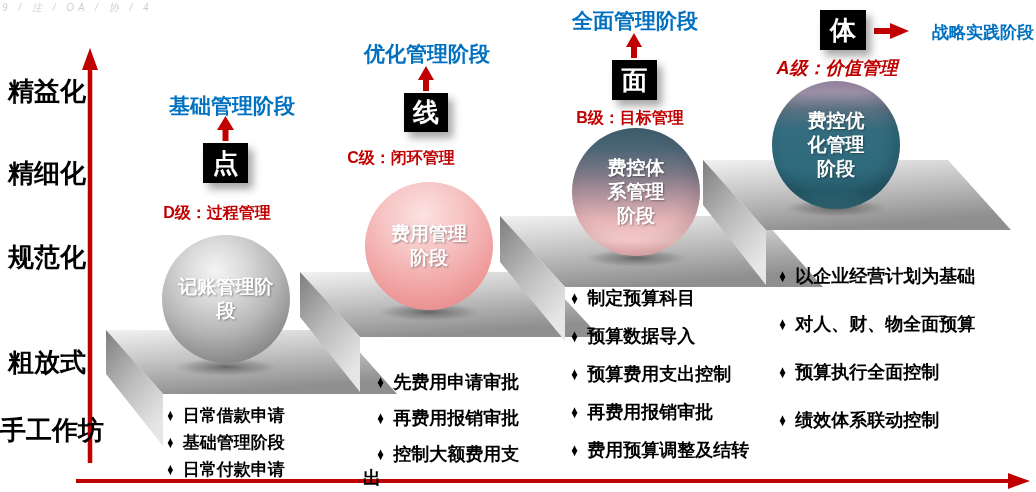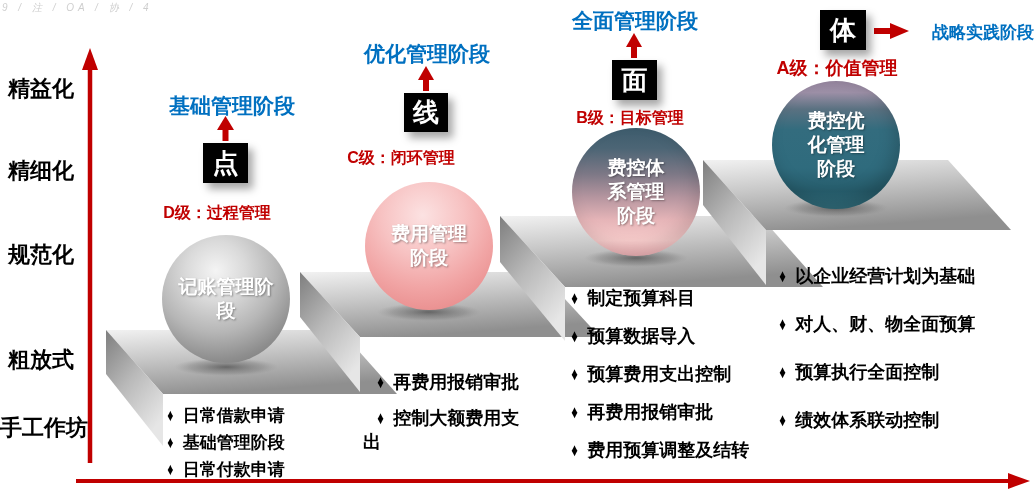--- a/index.html
+++ b/index.html
@@ -6,30 +6,30 @@
   .canvas{
     position:relative;width:1036px;height:492px;background:#fff;overflow:hidden;
     font-family:"Liberation Sans","DejaVu Sans",sans-serif;
   }
   .watermark{
     position:absolute;left:2px;top:1px;font-size:10px;color:#c3c3c3;opacity:.8;
     letter-spacing:4px;font-style:italic;
   }
   svg.shapes{position:absolute;left:0;top:0;}
   
-  .ylabel{position:absolute;left:8px;font-size:22px;font-weight:bold;color:#000;white-space:nowrap;}
+  .ylabel{position:absolute;left:8px;font-size:26px;font-weight:bold;color:#000;white-space:nowrap;}
   .y0{top:74px;} .y1{top:156px;} .y2{top:240px;} .y3{top:345px;} .y4{top:413px;left:0px;}
   
   .nextlbl{position:absolute;width:160px;text-align:center;font-size:21px;font-weight:bold;color:#0070C0;white-space:nowrap;}
   .sb0{left:152px;top:92px;} .sb1{left:347px;top:40px;} .sb2{left:555px;top:7px;}
   .sb3{left:932px;top:21px;width:104px;text-align:left;font-size:17px;}
   
   .grade{position:absolute;width:200px;text-align:center;font-size:16px;font-weight:bold;color:#C00000;white-space:nowrap;}
   .g0{left:117px;top:203px;} .g1{left:301px;top:148px;} .g2{left:530px;top:108px;}
-  .g3{left:737px;top:56px;font-size:18px;}
+  .g3{left:737px;top:56px;font-size:18px;font-style:italic;}
   
   .dimbox{
     position:absolute;background:#000;color:#fff;display:flex;align-items:center;justify-content:center;
     font-size:26px;font-weight:bold;box-shadow:5px 6px 8px rgba(0,0,0,.35);
   }
   .d0{left:203px;top:143px;width:45px;height:40px;}
   .d1{left:404px;top:93px;width:44px;height:39px;}
   .d2{left:612px;top:60px;width:45px;height:40px;}
   .d3{left:820px;top:10px;width:46px;height:40px;}
   
@@ -180,20 +180,21 @@
   <div class="sphere s3">
       <span class="stxt">费控优化管理阶段</span>
     </div>
 
   <div class="bullets b0">
       <div class="item"><span class="bullet">♦</span><span>日常借款申请</span></div>
       <div class="item"><span class="bullet">♦</span><span>基础管理阶段</span></div>
       <div class="item"><span class="bullet">♦</span><span>日常付款申请</span></div>
     </div>
   <div class="bullets b1">
+      <div class="item"><span class="bullet">♦</span><span>先费用申请审批</span></div>
       <div class="item"><span class="bullet">♦</span><span>再费用报销审批</span></div>
       <div class="item"><span class="bullet">♦</span><span>控制大额费用支出</span></div>
     </div>
   <div class="bullets b2">
       <div class="item"><span class="bullet">♦</span><span>制定预算科目</span></div>
       <div class="item"><span class="bullet">♦</span><span>预算数据导入</span></div>
       <div class="item"><span class="bullet">♦</span><span>预算费用支出控制</span></div>
       <div class="item"><span class="bullet">♦</span><span>再费用报销审批</span></div>
       <div class="item"><span class="bullet">♦</span><span>费用预算调整及结转</span></div>
     </div>

